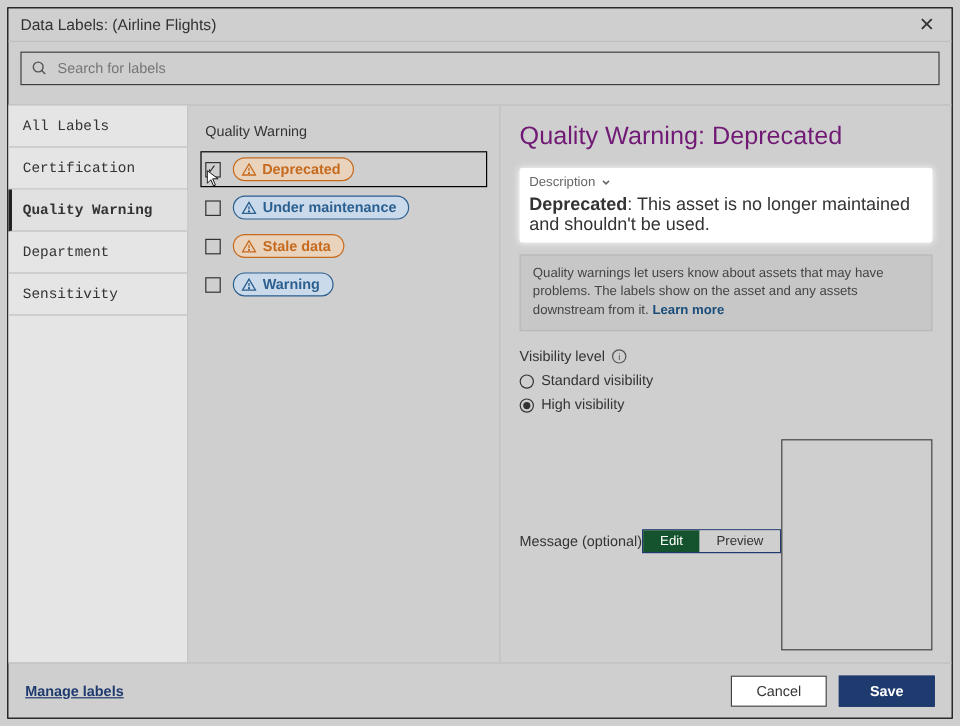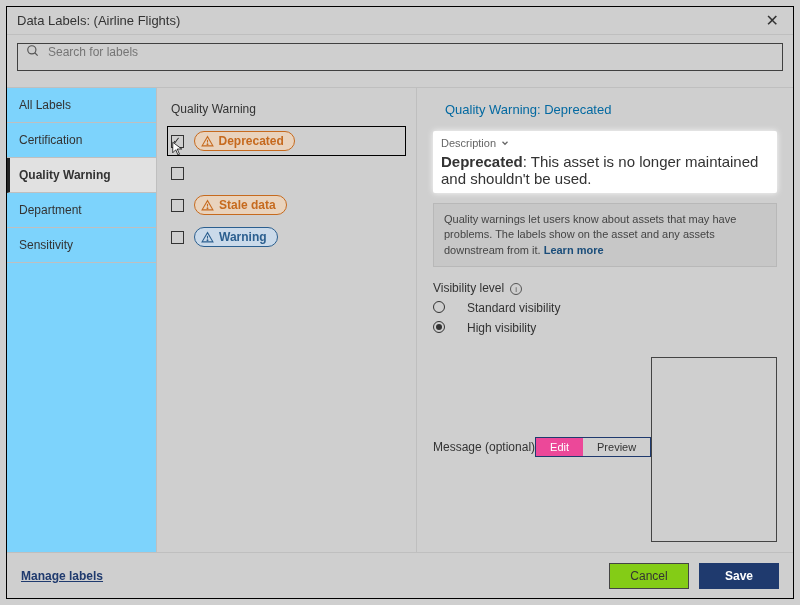--- a/index.html
+++ b/index.html
@@ -20,36 +20,36 @@
   }
   .header {
     display:flex; align-items:center; justify-content:space-between;
     height:28px; padding:0 10px;
     border-bottom:1px solid #bfbfbf;
   }
   .header-title { font-size:13px; color:#333; }
   .close-x { font-size:16px; color:#333; cursor:pointer; padding:2px 4px;}
   .search-row { padding:8px 10px; }
   .search-box {
-    display:flex; align-items:flex-start;
+    display:flex; align-items:center;
     height:28px; border:1.5px solid #404040; background:#cfcfcf;
     padding:0 8px;
   }
   .search-box svg { flex:0 0 auto; margin-right:6px; }
   .search-input {
     flex:1; border:0; background:transparent; outline:0;
     font-size:12px; color:#555;
   }
   .body {
     display:flex;
     position:absolute; left:0; right:0; top:80px; bottom:46px;
     border-top:1px solid #bfbfbf;
   }
   .sidebar {
-    width:150px; background:#7dd3fc; border-right:1px solid #bfbfbf;
+    width:150px; background:#e5e5e5; border-right:1px solid #bfbfbf;font-family:Liberation Mono, monospace;
   }
   .side-item {
     padding:10px 12px; font-size:12px; color:#333;
     border-bottom:1px solid #bfbfbf;
     cursor:pointer;
   }
   .side-item.active { background:#e1e1e1; font-weight:bold; border-left:3px solid #222; padding-left:9px;}
   .mid {
     width:260px; border-right:1px solid #bfbfbf;
     padding:14px 10px;
@@ -78,73 +78,73 @@
     padding:2px 10px 2px 6px; font-size:12px; font-weight:bold;
     cursor:pointer;
   }
   .pill.orange { border-color:#c66a1e; color:#c66a1e; background:#e9d3bd;}
   .pill.blue   { border-color:#2b5f8f; color:#2b5f8f; background:#cadaea;}
   .pill svg { width:13px; height:13px; }
   .detail {
     flex:1; padding:14px 16px 10px 16px; display:flex; flex-direction:column;
     overflow:hidden;
   }
-  .detail-title { font-size:13px; color:#0369a1; margin-bottom:14px;margin-left:12px;}
+  .detail-title { font-size:21px; color:#701a75; margin-bottom:14px;}
   .desc-box {
     background:#fff; border-radius:2px; padding:6px 8px;
     box-shadow:0 0 6px rgba(255,255,255,0.9);
   }
   .desc-head { color:#666; font-size:11px; display:flex; align-items:center; gap:4px; cursor:pointer;text-align:right;}
   .desc-text { font-size:15px; margin-top:4px; color:#333;}
   .desc-text b { font-weight:bold; }
   .info-banner {
     background:#c7c7c7; border:1px solid #b8b8b8;
     padding:8px 10px; font-size:11px; color:#444; line-height:1.4;
     margin-top:10px;
   }
   .info-banner a { color:#1a4d7a; text-decoration:none; font-weight:bold; cursor:pointer;}
   .vis-section { margin-top:14px; }
-  .vis-head { font-size:12px; color:#333; display:flex; align-items:flex-end; gap:6px;}
+  .vis-head { font-size:12px; color:#333; display:flex; align-items:center; gap:6px;}
   .info-icon {
     width:12px;height:12px;border:1px solid #555;border-radius:50%;
     display:inline-flex;align-items:center;justify-content:center;
     font-size:8px;color:#555;
   }
-  .radio-row { display:flex; align-items:flex-start; gap:22px; margin-top:6px; font-size:12px; cursor:pointer;}
+  .radio-row { display:flex; align-items:flex-end; gap:6px; margin-top:6px; font-size:12px; cursor:pointer;}
   .radio {
     width:12px;height:12px;border:1.5px solid #333;border-radius:50%;
     display:inline-flex;align-items:center;justify-content:center;
   }
   .radio.checked::after { content:""; width:6px;height:6px;background:#333;border-radius:50%;}
   .msg-section { margin-top:16px; display:flex; flex-direction:row; flex:1;}
   .msg-head { display:flex; align-items:center; justify-content:space-between;}
   .msg-label { font-size:12px; color:#333;}
   .tab-group { display:flex; border:1px solid #1f3a6e;}
   .tab-btn { font-size:11px; padding:3px 14px; cursor:pointer;}
-  .tab-btn.active { background:#ec4899; color:#fff;}
+  .tab-btn.active { background:#14532d; color:#fff;}
   .tab-btn.inactive { background:#cfcfcf; color:#333;}
   .msg-area {
     margin-top:6px; flex:1; min-height:140px; resize:none;
     border:1.5px solid #444; background:#cfcfcf; outline:0;
     font-family:inherit; font-size:12px; padding:6px;
   }
   .footer {
     position:absolute; left:0; right:0; bottom:0; height:46px;
     border-top:1px solid #bfbfbf;
     display:flex; align-items:center; justify-content:space-between;
     padding:0 14px;
   }
   .manage { color:#1f3a6e; font-size:12px; font-weight:bold; cursor:pointer;text-decoration:underline;}
   .btn-row { display:flex; gap:10px;}
   .btn {
     min-width:80px; height:26px; font-size:12px;
     display:flex; align-items:center; justify-content:center;
     cursor:pointer;
   }
-  .btn.cancel { background:#84cc16; border:1.5px solid #444; color:#333;text-align:center;}
+  .btn.cancel { background:#ffffff; border:1.5px solid #444; color:#333;text-align:center;}
   .btn.save { background:#1f3a6e; border:1.5px solid #1f3a6e; color:#fff; font-weight:bold;}
 </style>
 </head>
 <body>
 
 <div class="frame">
 
   <div class="header">
     <span class="header-title">Data Labels: (Airline Flights)</span>
     <span class="close-x">✕</span>
@@ -183,20 +183,28 @@
               <path d="M12 3 L22 20 L2 20 Z"></path>
               <line x1="12" y1="9" x2="12" y2="14"></line>
               <circle cx="12" cy="17" r="0.8" fill="#c66a1e"></circle>
             </svg>
           <span>Deprecated</span>
         </span>
       </div>
 
       <div class="label-row">
         <span class="cb"></span>
+        <span class="pill blue">
+          <svg viewBox="0 0 24 24" fill="none" stroke="#2b5f8f" stroke-width="2">
+              <path d="M12 3 L22 20 L2 20 Z"></path>
+              <line x1="12" y1="9" x2="12" y2="14"></line>
+              <circle cx="12" cy="17" r="0.8" fill="#2b5f8f"></circle>
+            </svg>
+          <span>Under maintenance</span>
+        </span>
       </div>
 
       <div class="label-row">
         <span class="cb"></span>
         <span class="pill orange">
           <svg viewBox="0 0 24 24" fill="none" stroke="#c66a1e" stroke-width="2">
               <path d="M12 3 L22 20 L2 20 Z"></path>
               <line x1="12" y1="9" x2="12" y2="14"></line>
               <circle cx="12" cy="17" r="0.8" fill="#c66a1e"></circle>
             </svg>

